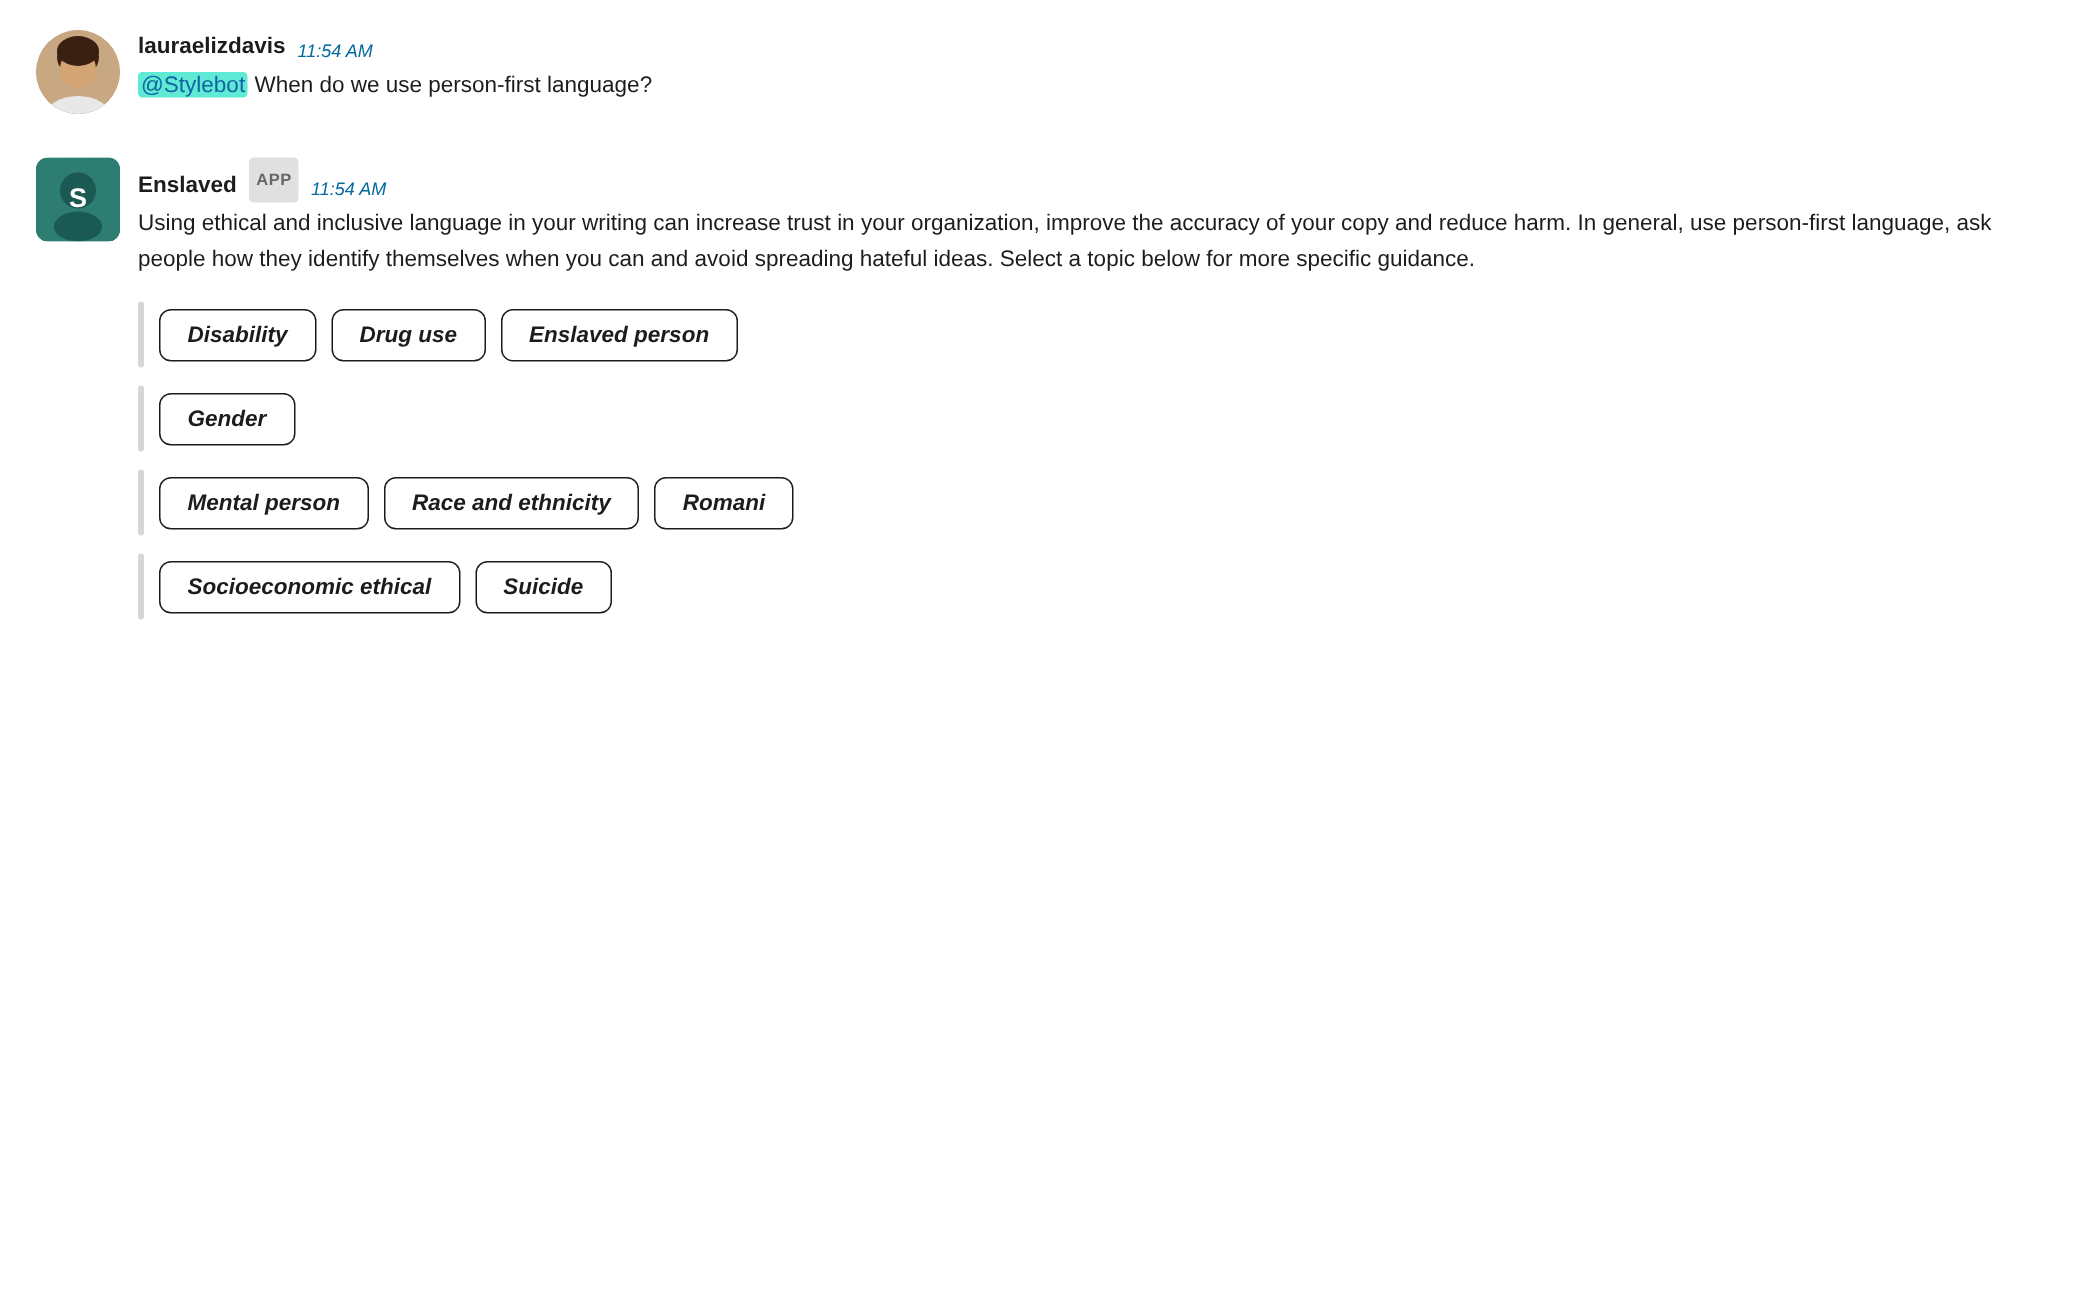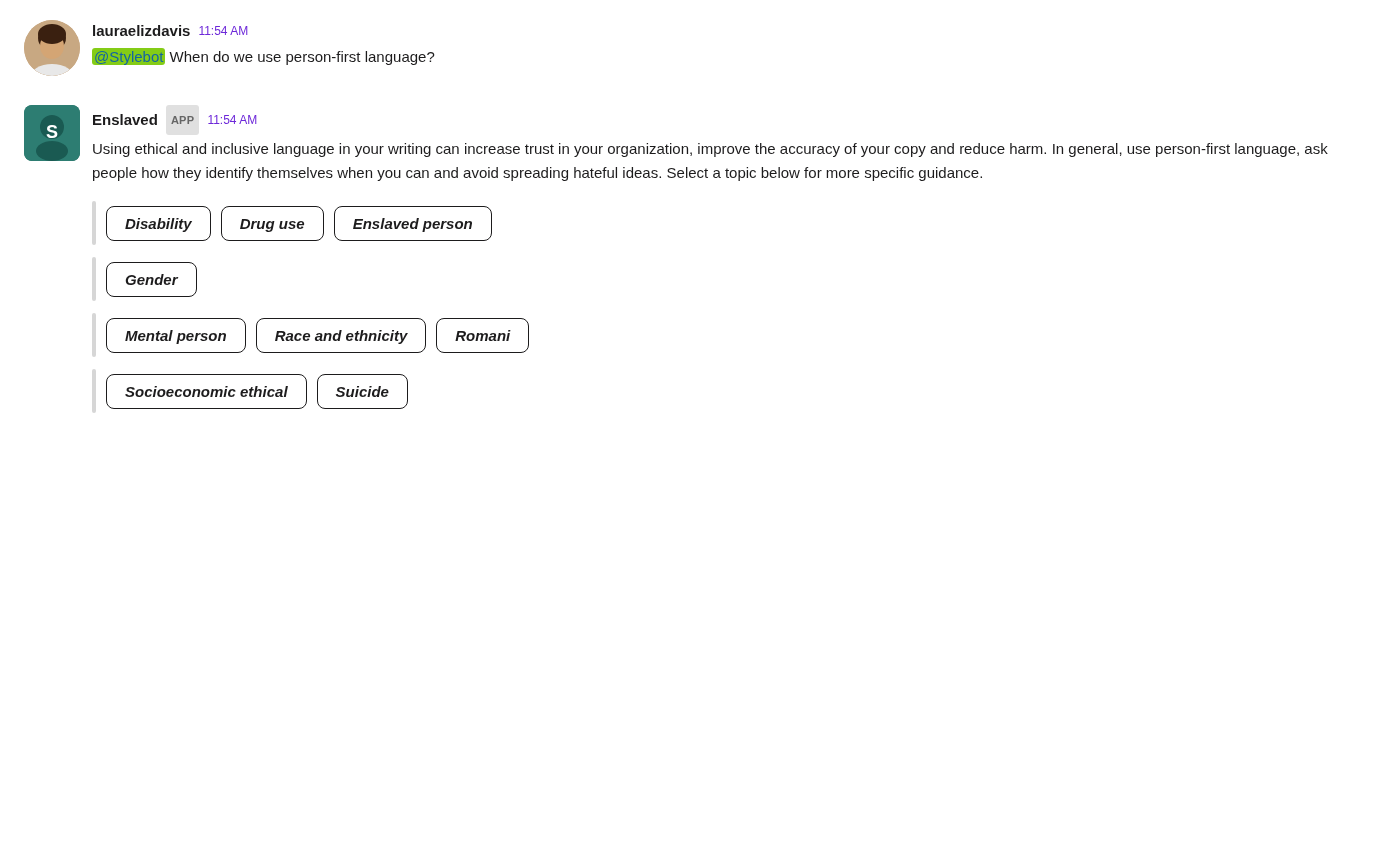--- a/index.html
+++ b/index.html
@@ -45,21 +45,21 @@
       font-size: 28px;
       color: white;
     }
 
     .message-content {
       flex: 1;
     }
 
     .message-header {
       display: flex;
-      align-items: center;
+      align-items: flex-end;
       gap: 8px;
       margin-bottom: 2px;
     }
 
     .username {
       font-weight: 900;
       font-size: 15px;
       color: #1d1c1d;
     }
 
@@ -67,27 +67,28 @@
       background: #e0e0e0;
       color: #666;
       font-size: 11px;
       font-weight: 700;
       padding: 7px 5px;
       border-radius: 3px;
       letter-spacing: 0.3px;
     }
 
     .timestamp {
-      color: #6d28d9;
+      color: #0369a1;
       font-size: 12px;
+      font-style: italic;
     }
 
     .mention {
       color: #1264a3;
-      background: #84cc16;
+      background: #5eead4;
       border-radius: 3px;
       padding: 0 2px;
     }
 
     .message-text {
       font-size: 15px;
       line-height: 1.6;
       color: #1d1c1d;
       margin-bottom: 16px;
     }

